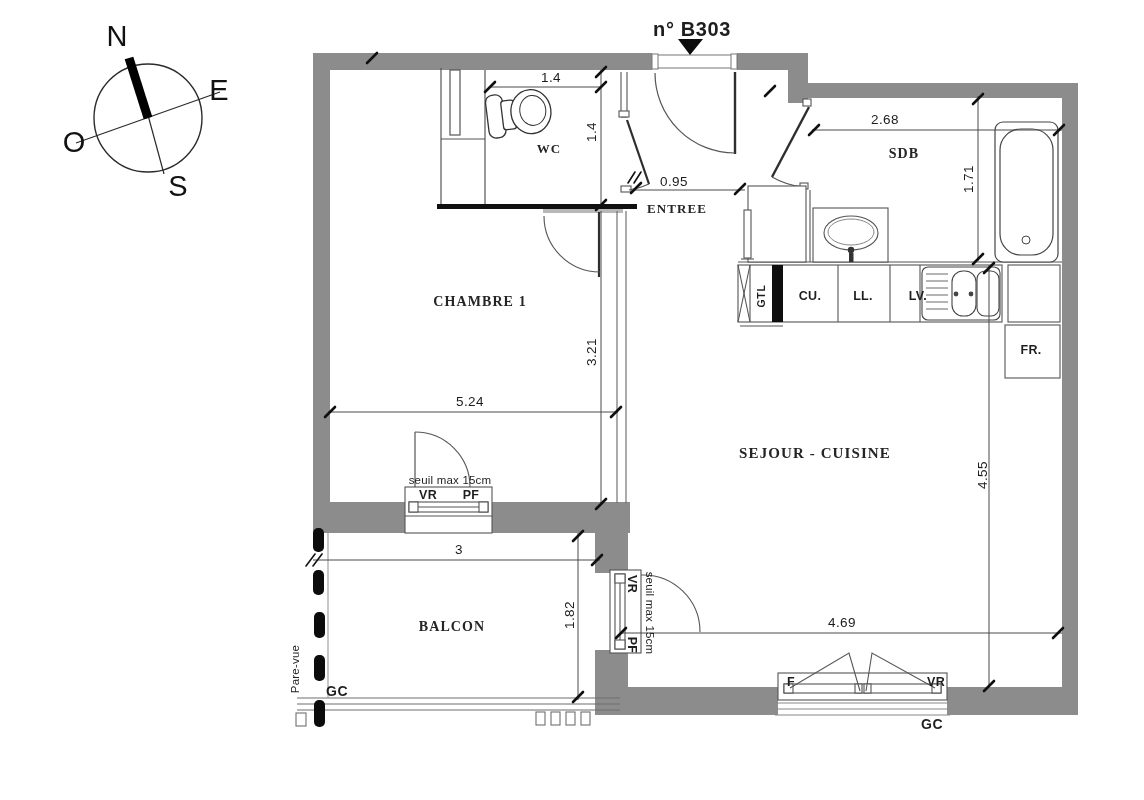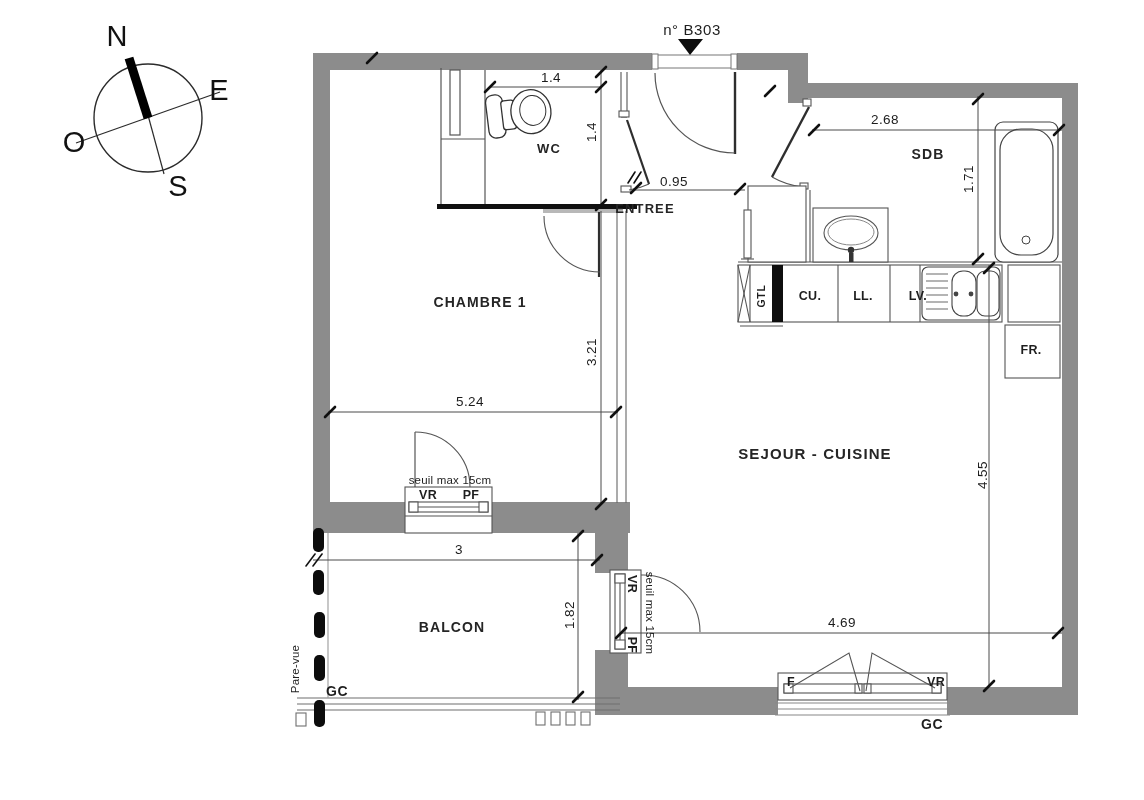--- a/index.html
+++ b/index.html
@@ -3,21 +3,21 @@
 <meta charset="utf-8">
 <style>
   html,body{margin:0;padding:0;background:#ffffff;}
   #stage{position:relative;width:1144px;height:800px;background:#fff;overflow:hidden;
          font-family:"Liberation Sans", sans-serif;color:#222;}
   #linework{position:absolute;left:0;top:0;}
   .lbl{position:absolute;transform:translate(-50%,-50%);white-space:nowrap;
        color:#1e1e1e;letter-spacing:.6px;line-height:1;}
   .rotccw{transform:translate(-50%,-50%) rotate(-90deg);}
   .rotcw{transform:translate(-50%,-50%) rotate(90deg);}
-  .room{font-size:14px;font-weight:600;letter-spacing:1.1px;color:#252525;}
+  .room{font-size:14px;font-weight:600;letter-spacing:1.1px;color:#252525;font-family:Liberation Serif, serif;}
   .dim{font-size:13.5px;font-weight:500;letter-spacing:.4px;color:#1c1c1c;}
   .small{font-size:11.5px;font-weight:500;letter-spacing:.2px;}
   .tag{font-size:12.5px;font-weight:600;letter-spacing:.3px;}
   .compassletter{font-size:29px;font-weight:400;letter-spacing:0;color:#111;}
 </style>
 </head>
 <body>
 
 <div id="stage">
 
@@ -242,26 +242,26 @@
     <line x1="133" y1="60" x2="164" y2="174" stroke-width="1.2"></line>
     <line x1="148" y1="118" x2="129" y2="58" stroke="#000" stroke-width="9"></line>
   </g>
 </svg>
 
   <span class="lbl compassletter" style="left:117px;top:36px">N</span>
   <span class="lbl compassletter" style="left:219px;top:90px">E</span>
   <span class="lbl compassletter" style="left:74px;top:142px">O</span>
   <span class="lbl compassletter" style="left:178px;top:186px">S</span>
 
-  <span class="lbl" style="left:692px;top:29px;font-size:15px;font-weight:400">n° B303</span>
+  <span class="lbl" style="left:692px;top:29px;font-size:20px;font-weight:700">n° B303</span>
 
   <span class="lbl room" style="left:549px;top:148px;font-size:13px">WC</span>
-  <span class="lbl room" style="left:645px;top:208px;font-size:13px">ENTREE</span>
+  <span class="lbl room" style="left:677px;top:208px;font-size:13px">ENTREE</span>
   <span class="lbl room" style="left:480px;top:302px">CHAMBRE 1</span>
-  <span class="lbl room" style="left:928px;top:154px">SDB</span>
+  <span class="lbl room" style="left:904px;top:154px">SDB</span>
   <span class="lbl room" style="left:815px;top:453px;font-size:15px">SEJOUR - CUISINE</span>
   <span class="lbl room" style="left:452px;top:627px">BALCON</span>
 
   <span class="lbl dim" style="left:551px;top:78px">1.4</span>
   <span class="lbl dim rotccw" style="left:592px;top:132px">1.4</span>
   <span class="lbl dim" style="left:674px;top:182px">0.95</span>
   <span class="lbl dim" style="left:885px;top:120px">2.68</span>
   <span class="lbl dim rotccw" style="left:969px;top:179px">1.71</span>
   <span class="lbl dim rotccw" style="left:592px;top:352px">3.21</span>
   <span class="lbl dim" style="left:470px;top:402px">5.24</span>

